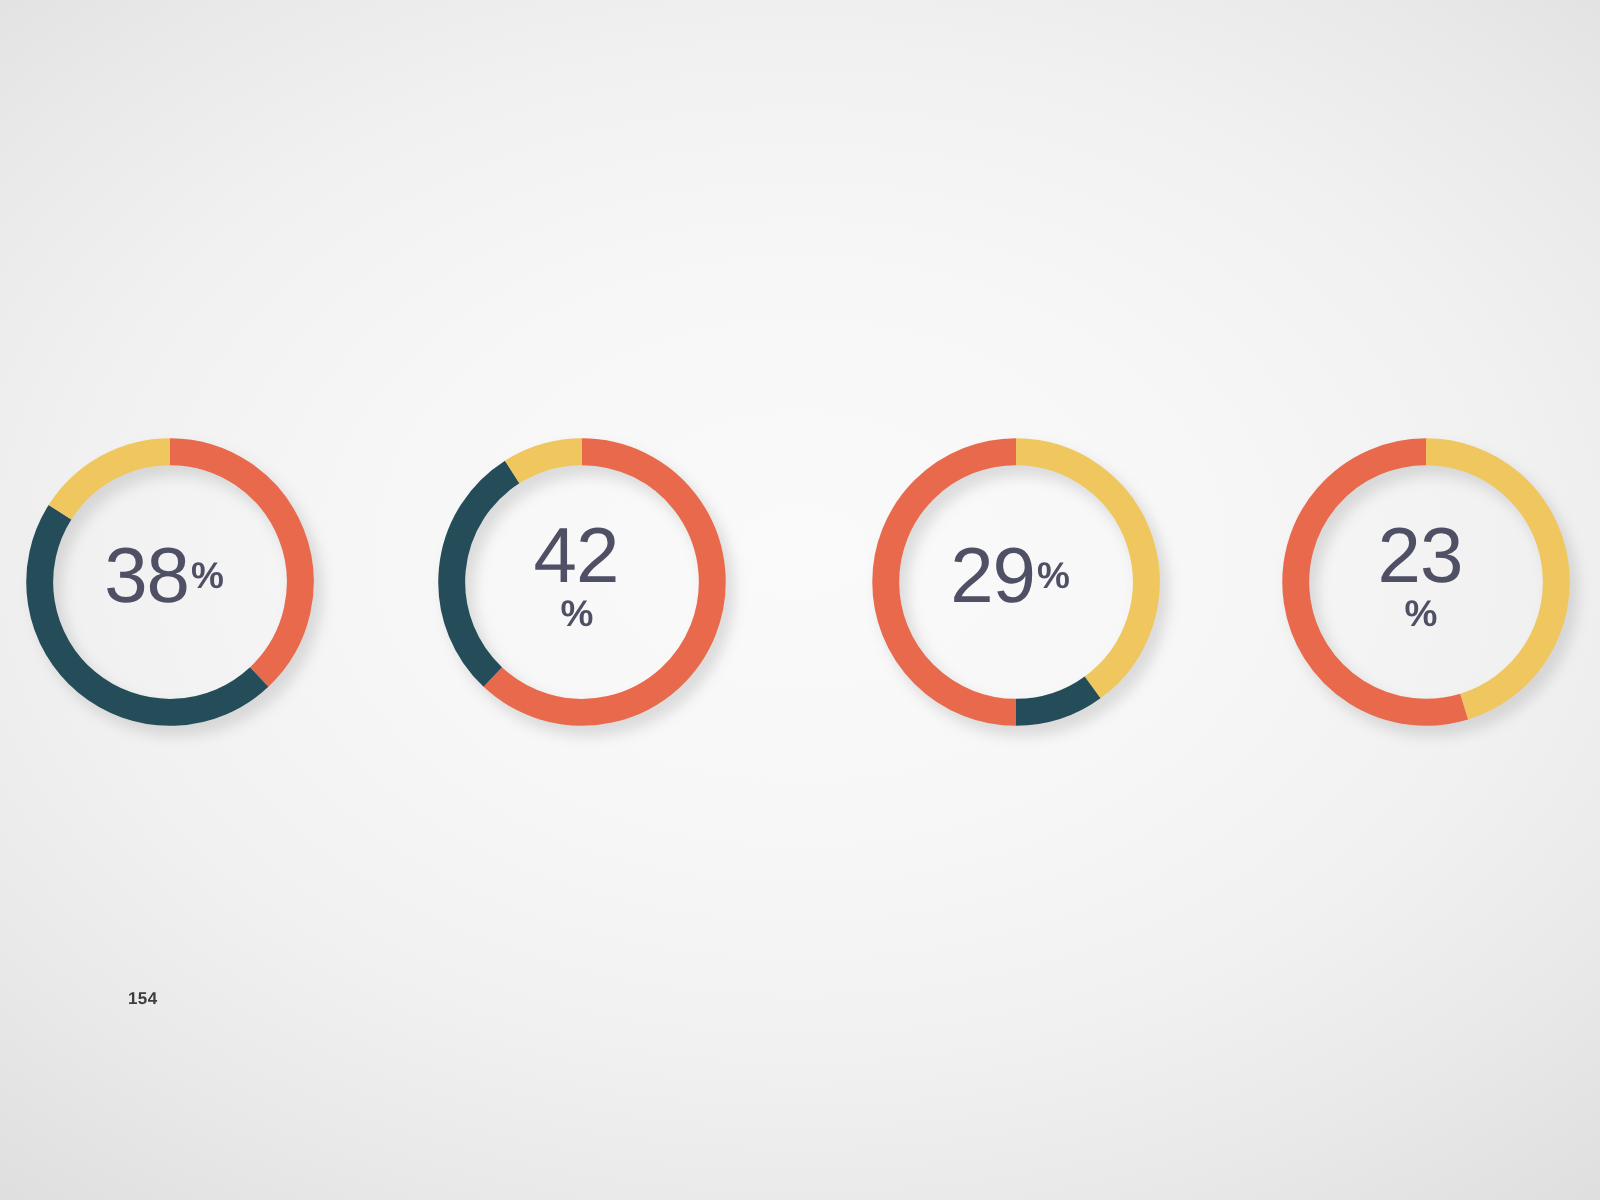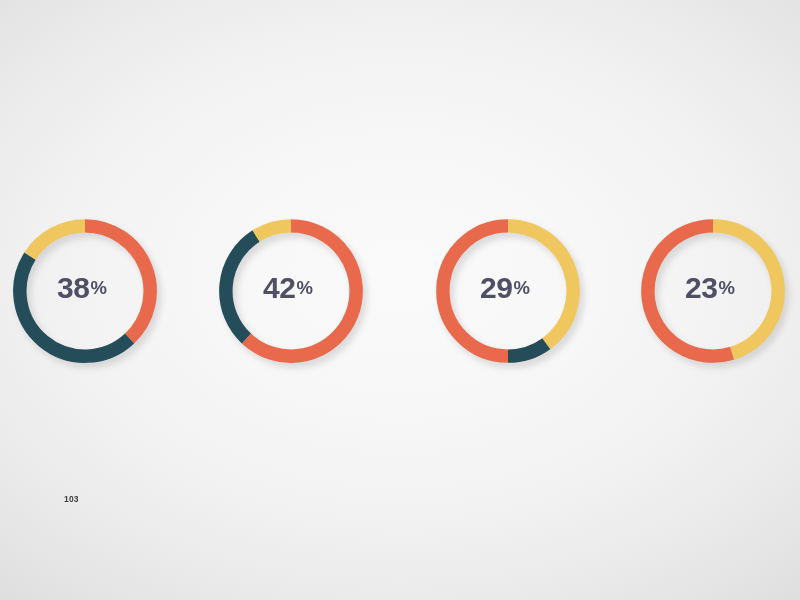--- a/index.html
+++ b/index.html
@@ -65,22 +65,22 @@
     width: 152px;
     height: 152px;
     display: flex;
     align-items: center;
     justify-content: center;
     line-height: 1;
     user-select: none;
   }
 
   .donut-value {
-    font-size: 30px;
-    font-weight: bold;
+    font-size: 39px;
+    font-weight: normal;
     color: #4f5065;
     letter-spacing: -0.5px;
   }
 
   .donut-unit {
     font-size: 18.5px;
     font-weight: bold;
     color: #4f5065;
     margin-left: 1px;
     position: relative;
@@ -128,21 +128,21 @@
             <path d="M 73.50 10.50 A 63 63 0 1 1 30.37 119.43" fill="none" stroke="#9a9a9a" stroke-width="14.5" stroke-linecap="butt"></path>
             <path d="M 30.37 119.43 A 63 63 0 0 1 39.74 20.31" fill="none" stroke="#9a9a9a" stroke-width="14.5" stroke-linecap="butt"></path>
             <path d="M 39.74 20.31 A 63 63 0 0 1 73.50 10.50" fill="none" stroke="#9a9a9a" stroke-width="14.5" stroke-linecap="butt"></path>
           </g>
           <g>
             <path d="M 73.50 10.50 A 63 63 0 1 1 30.37 119.43" fill="none" stroke="#e8694b" stroke-width="13" stroke-linecap="butt"></path>
             <path d="M 30.37 119.43 A 63 63 0 0 1 39.74 20.31" fill="none" stroke="#254c59" stroke-width="13" stroke-linecap="butt"></path>
             <path d="M 39.74 20.31 A 63 63 0 0 1 73.50 10.50" fill="none" stroke="#efc75e" stroke-width="13" stroke-linecap="butt"></path>
           </g>
         </svg>
-        <div class="donut-label" style="width: 147px; height: 147px;">
+        <div class="donut-label" style="width: 147px; height: 147px; flex-direction: column;">
           <span class="donut-value">42</span>
           <span class="donut-unit">%</span>
         </div>
       </div>
       <div class="donut" style="width: 147px; height: 147px; left: 431.5px; top: 214.5px;">
         <svg viewBox="0 0 147 147" width="147" height="147">
           <g class="ring-shadow" transform="translate(3.5,4.5)">
             <path d="M 73.50 10.50 A 63 63 0 0 1 110.53 124.47" fill="none" stroke="#9a9a9a" stroke-width="14.5" stroke-linecap="butt"></path>
             <path d="M 110.53 124.47 A 63 63 0 0 1 73.50 136.50" fill="none" stroke="#9a9a9a" stroke-width="14.5" stroke-linecap="butt"></path>
             <path d="M 73.50 136.50 A 63 63 0 0 1 73.50 10.50" fill="none" stroke="#9a9a9a" stroke-width="14.5" stroke-linecap="butt"></path>
@@ -162,22 +162,22 @@
         <svg viewBox="0 0 147 147" width="147" height="147">
           <g class="ring-shadow" transform="translate(3.5,4.5)">
             <path d="M 73.50 10.50 A 63 63 0 0 1 91.92 133.75" fill="none" stroke="#9a9a9a" stroke-width="14.5" stroke-linecap="butt"></path>
             <path d="M 91.92 133.75 A 63 63 0 1 1 73.50 10.50" fill="none" stroke="#9a9a9a" stroke-width="14.5" stroke-linecap="butt"></path>
           </g>
           <g>
             <path d="M 73.50 10.50 A 63 63 0 0 1 91.92 133.75" fill="none" stroke="#efc75e" stroke-width="13" stroke-linecap="butt"></path>
             <path d="M 91.92 133.75 A 63 63 0 1 1 73.50 10.50" fill="none" stroke="#e8694b" stroke-width="13" stroke-linecap="butt"></path>
           </g>
         </svg>
-        <div class="donut-label" style="width: 147px; height: 147px;">
+        <div class="donut-label" style="width: 147px; height: 147px; flex-direction: column;">
           <span class="donut-value">23</span>
           <span class="donut-unit">%</span>
         </div>
       </div>
     </div>
 
-  <div id="page-number">103</div>
+  <div id="page-number">154</div>
 
 </div>
 
 </body></html>

